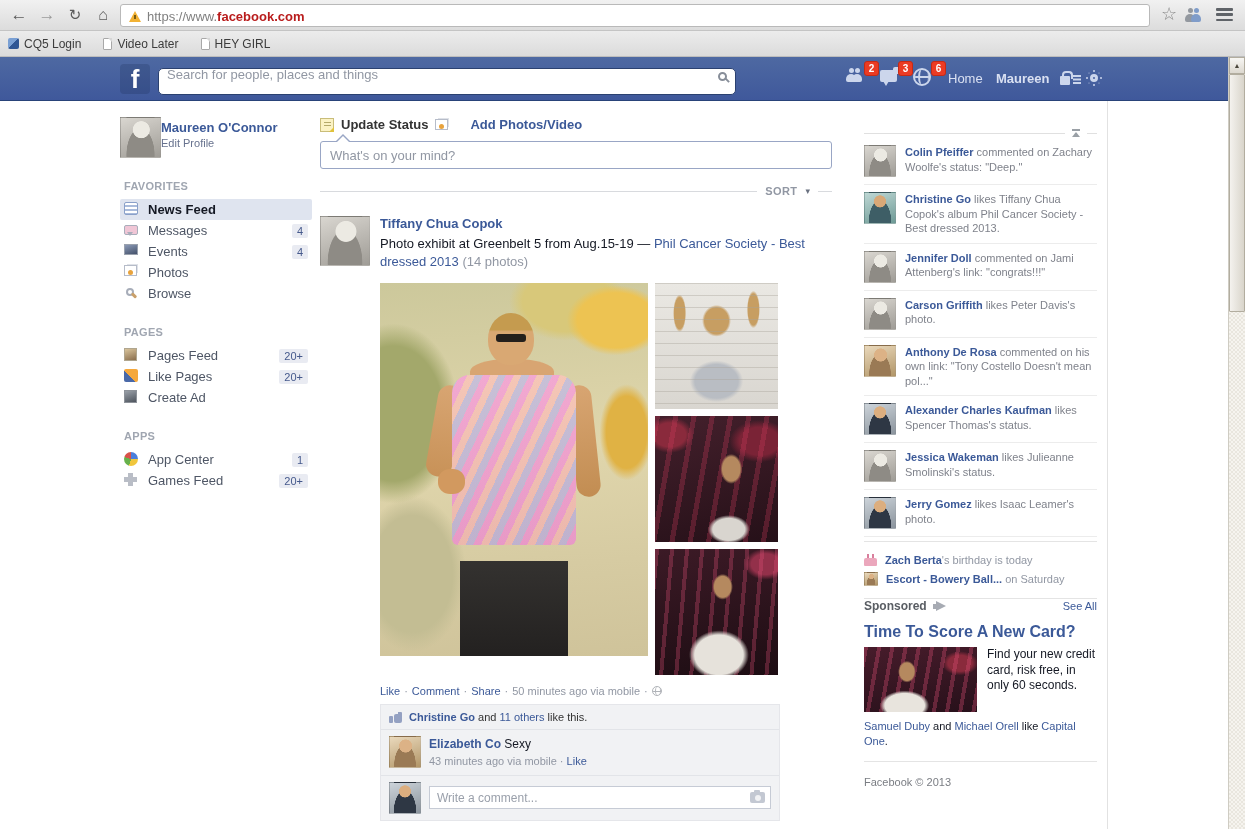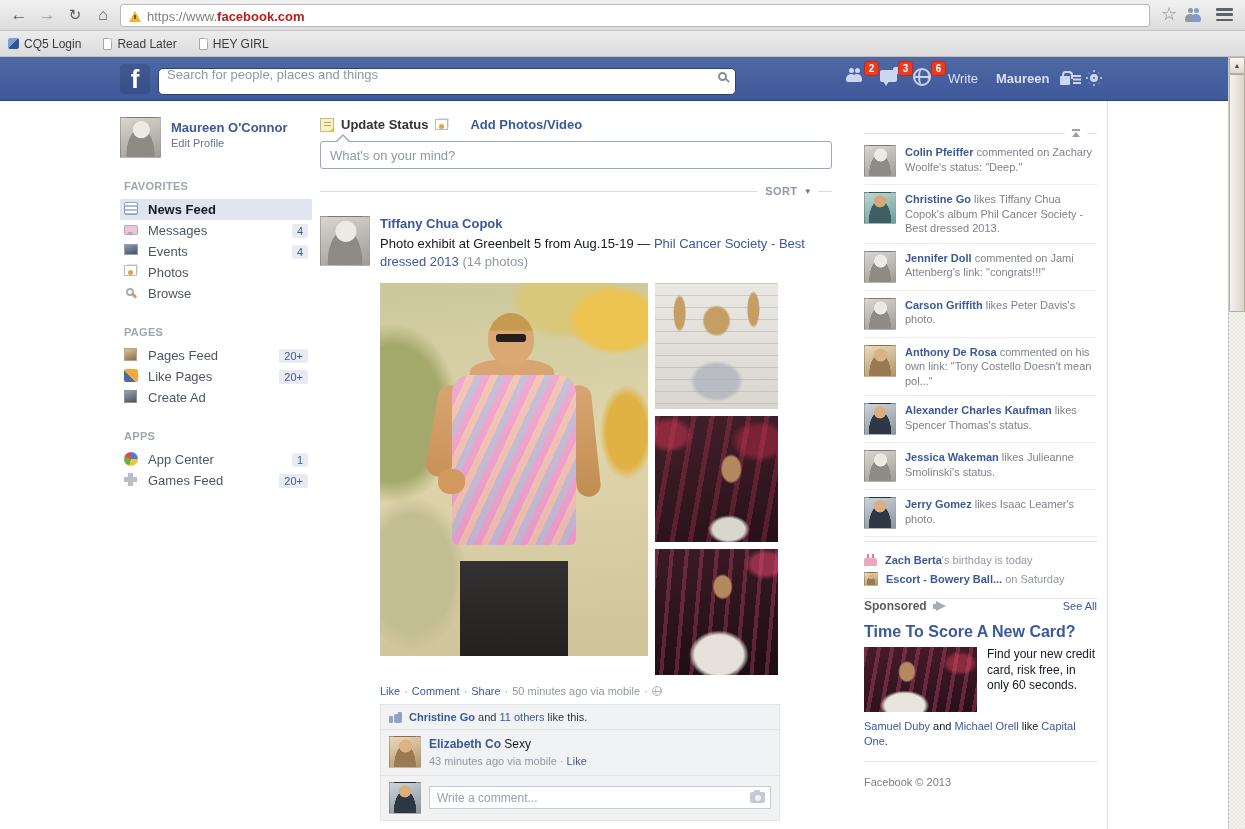--- a/index.html
+++ b/index.html
@@ -68,21 +68,21 @@
 
   
   .av{border:1px solid rgba(0,0,0,.12);flex-shrink:0}
   .av-bw{background:radial-gradient(circle at 52% 30%,#eceae3 0 24%,transparent 26%),radial-gradient(ellipse at 50% 95%,#8e8b85 0 50%,transparent 52%),linear-gradient(160deg,#d9d6d0,#9f9c96)}
   .av-warm{background:radial-gradient(circle at 52% 30%,#dcb286 0 24%,transparent 26%),radial-gradient(ellipse at 50% 95%,#9a7a55 0 50%,transparent 52%),linear-gradient(160deg,#ead9bc,#b29668)}
   .av-suit{background:radial-gradient(circle at 50% 28%,#dcae7f 0 22%,transparent 24%),radial-gradient(ellipse at 50% 97%,#2e3744 0 52%,transparent 54%),linear-gradient(160deg,#ccd3d9,#8b949d)}
   .av-teal{background:radial-gradient(circle at 50% 28%,#d8a877 0 22%,transparent 24%),radial-gradient(ellipse at 50% 97%,#3e5e66 0 52%,transparent 54%),linear-gradient(160deg,#bed7d4,#6e9a96)}
 
   
   .sidebar{position:absolute;left:120px;top:0;width:192px}
-  .profrow{margin-top:16px;display:flex;gap:10px}
+  .profrow{margin-top:16px;display:flex;}
   .profav{width:41px;height:41px}
   .profname{font-size:13px;font-weight:bold;color:#3b5998;margin-top:3px}
   .editprof{font-size:11px;color:#67728e;margin-top:2px}
   .sectitle{margin:22px 0 7px 4px;font-size:11px;font-weight:bold;color:#a0a6b1;letter-spacing:.3px}
   .srow{display:flex;align-items:center;gap:9px;height:21px;padding:0 4px;font-size:13px;color:#4e5665;border-radius:2px}
   .srow.sel{background:#dfe4ef;font-weight:bold;color:#141823}
   .scount{margin-left:auto;background:#e9ebf2;color:#45598c;font-size:11px;padding:1px 5px;border-radius:2px}
   .sic{width:15px;height:15px;flex-shrink:0;position:relative}
   .ic-news{width:14px;height:13px;border:1px solid #8aa0c9;background:repeating-linear-gradient(#fff 0 2px,#a9bbdb 2px 4px);border-radius:2px}
   .ic-msg{width:14px;height:10px;margin-top:2px;background:#f0c6d6;border:1px solid #a9aebb;border-radius:2px}
@@ -243,21 +243,21 @@
     </div>
 </div>
 
 <div class="bmbar">
   <div class="bmitem">
     <span class="cube"></span>
     <span>CQ5 Login</span>
   </div>
   <div class="bmitem">
     <span class="pageico"></span>
-    <span>Read Later</span>
+    <span>Video Later</span>
   </div>
   <div class="bmitem">
     <span class="pageico"></span>
     <span>HEY GIRL</span>
   </div>
 </div>
 
 <div class="fbheader">
   <div class="fblogo">f</div>
   <div class="fbsearchwrap">
@@ -269,21 +269,21 @@
     <span class="badge">2</span>
   </div>
   <div class="hitem" style="left:880px">
     <span class="bub" style="display:block"></span>
     <span class="badge">3</span>
   </div>
   <div class="hitem" style="left:913px">
     <span class="globe" style="display:block"></span>
     <span class="badge">6</span>
   </div>
-  <div class="hnav" style="left:948px">Write</div>
+  <div class="hnav" style="left:948px">Home</div>
   <div class="hnav bold" style="left:996px">Maureen</div>
   <div class="lockwrap">
     <span class="lock"></span>
     <span class="locklines"></span>
   </div>
   <div class="gear"></div>
 </div>
 
 <div class="fbbody">
 

